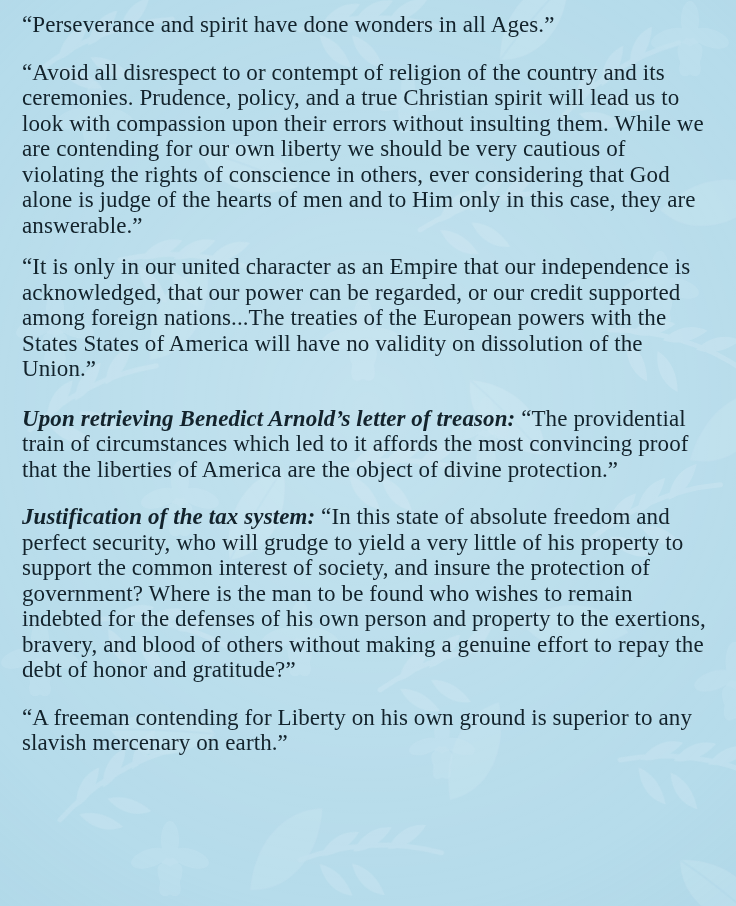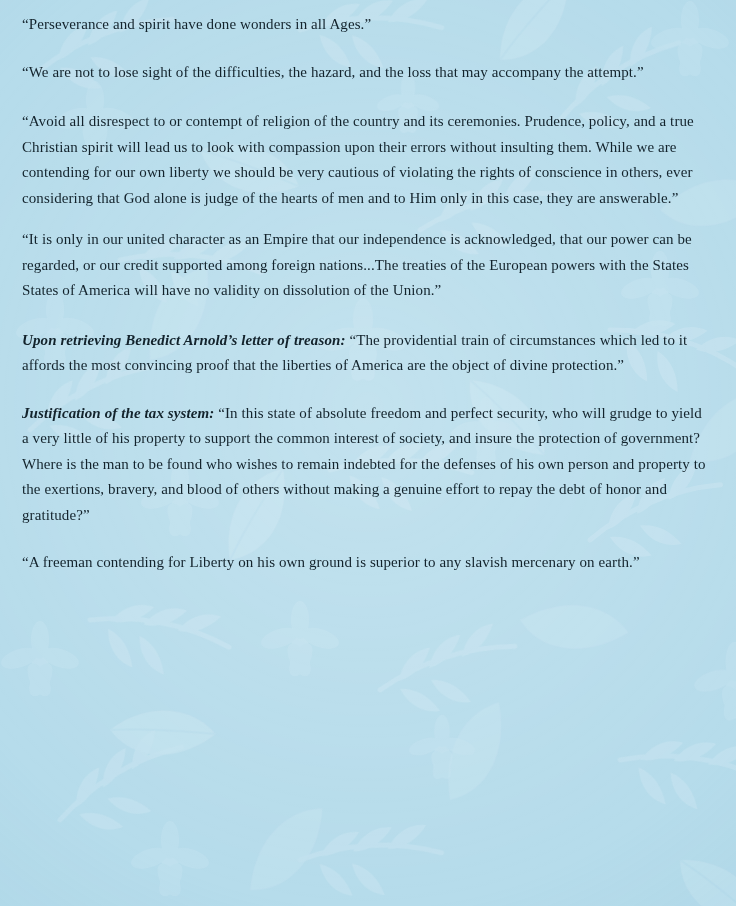--- a/index.html
+++ b/index.html
@@ -43,21 +43,21 @@
     position: absolute;
     left: 0;
     top: 0;
     width: 736px;
     padding: 12px 24px 0 22px;
     box-sizing: border-box;
   }
 
   .quote {
     font-family: "Liberation Serif", serif;
-    font-size: 15px;
+    font-size: 23px;
     line-height: 25.5px;
     color: #13232c;
     margin: 0 0 19px 0;
     text-align: left;
     letter-spacing: 0.1px;
   }
 
   .quote .lead {
     font-style: italic;
     font-weight: 600;
@@ -155,21 +155,20 @@
       <use href="#bloom" x="520" y="880" transform="scale(0.85)"></use>
     </g>
   </svg>
 
   <div id="vignette"></div>
 
   <div id="content">
 
     <p class="quote q1"><span>“Perseverance and spirit have done wonders in all Ages.”</span></p>
 
-    <p class="quote q2"><span>“We are not to lose sight of the difficulties, the hazard, and the loss that may accompany the attempt.”</span></p>
 
     <p class="quote q3"><span>“Avoid all disrespect to or contempt of religion of the country and its ceremonies.  Prudence, policy, and a true Christian spirit will lead us to look with compassion upon their errors without insulting them.  While we are contending for our own liberty we should be very cautious of violating the rights of conscience in others, ever considering that God alone is judge of the hearts of men and to Him only in this case, they are answerable.”</span></p>
 
 
     <p class="quote q5"><span>“It is only in our united character as an Empire that our independence is acknowledged, that our power can be regarded, or our credit supported among foreign nations...The treaties of the European powers with the States States of America will have no validity on dissolution of the Union.”</span></p>
 
     <p class="quote q6"><span class="lead">Upon retrieving Benedict Arnold’s letter of treason:</span><span>  “The providential train of circumstances which led to it affords the most convincing proof that the liberties of America are the object of divine protection.”</span></p>
 
     <p class="quote q7"><span class="lead">Justification of the tax system:</span><span>  “In this state of absolute freedom and perfect security, who will grudge to yield a very little of his property to support the common interest of society, and insure the protection of government? Where is the man to be found who wishes to remain indebted for the defenses of his own person and property to the exertions, bravery, and blood of others without making a genuine effort to repay the debt of honor and gratitude?”</span></p>
 

